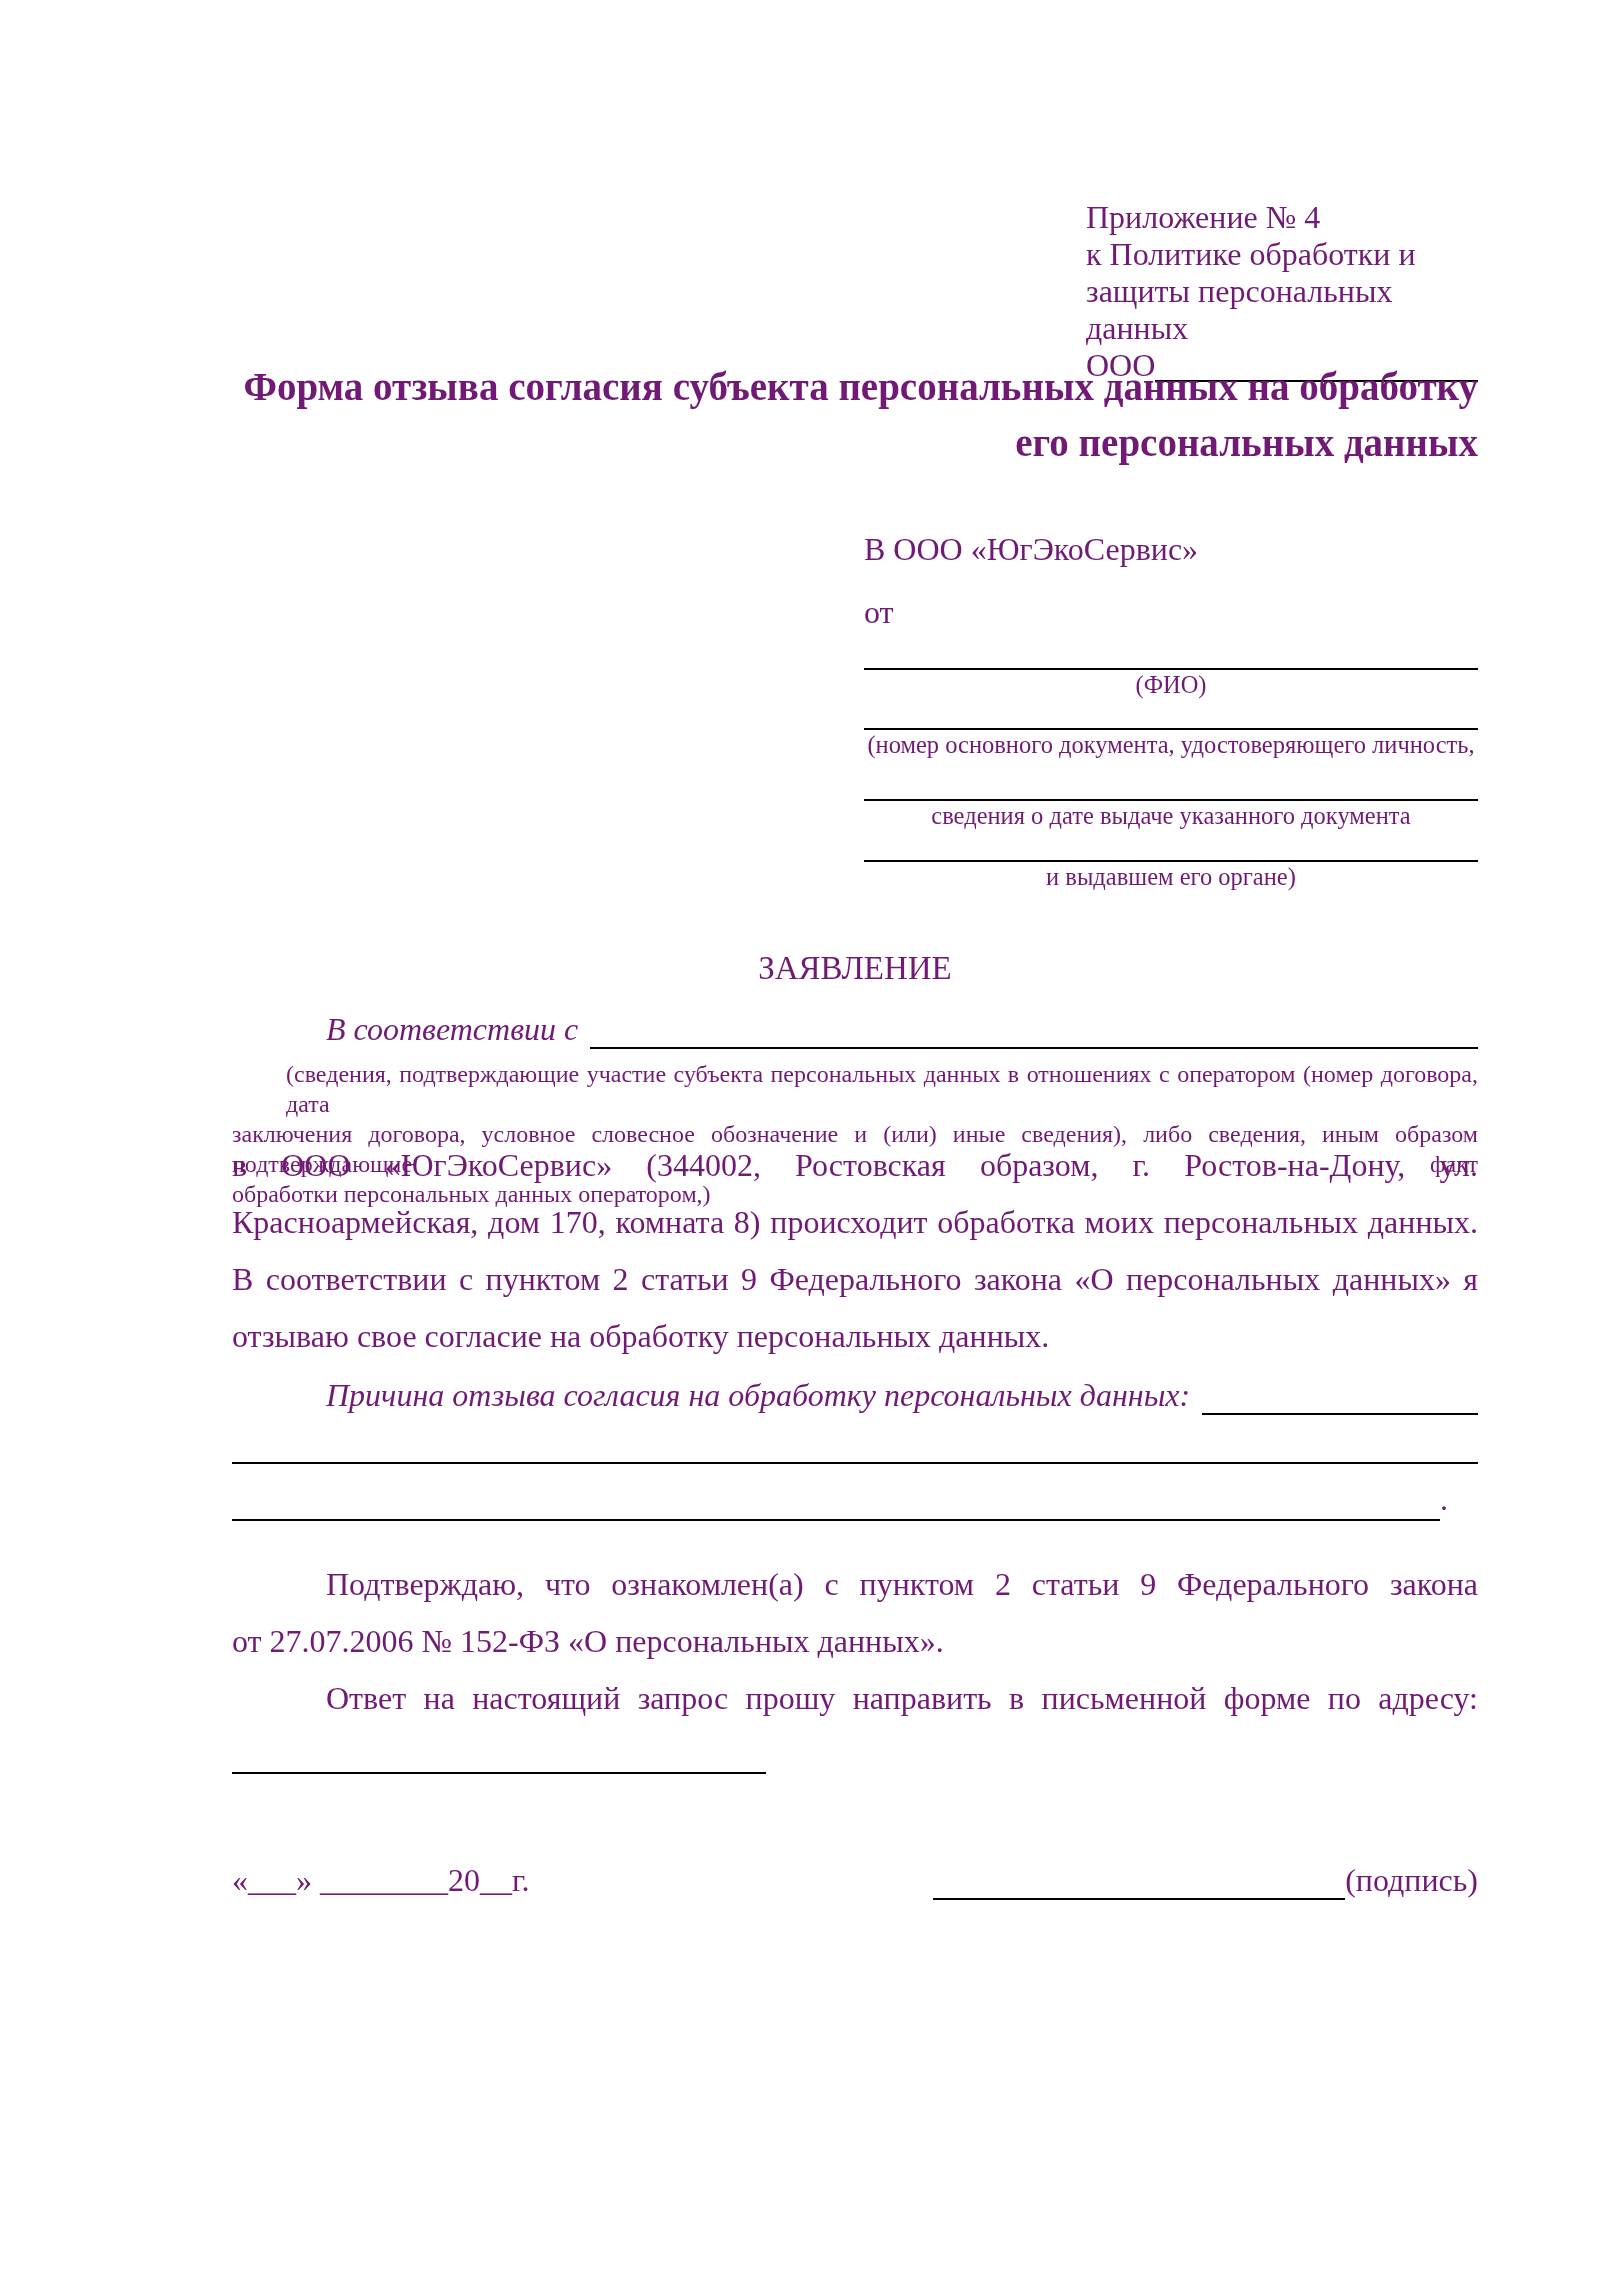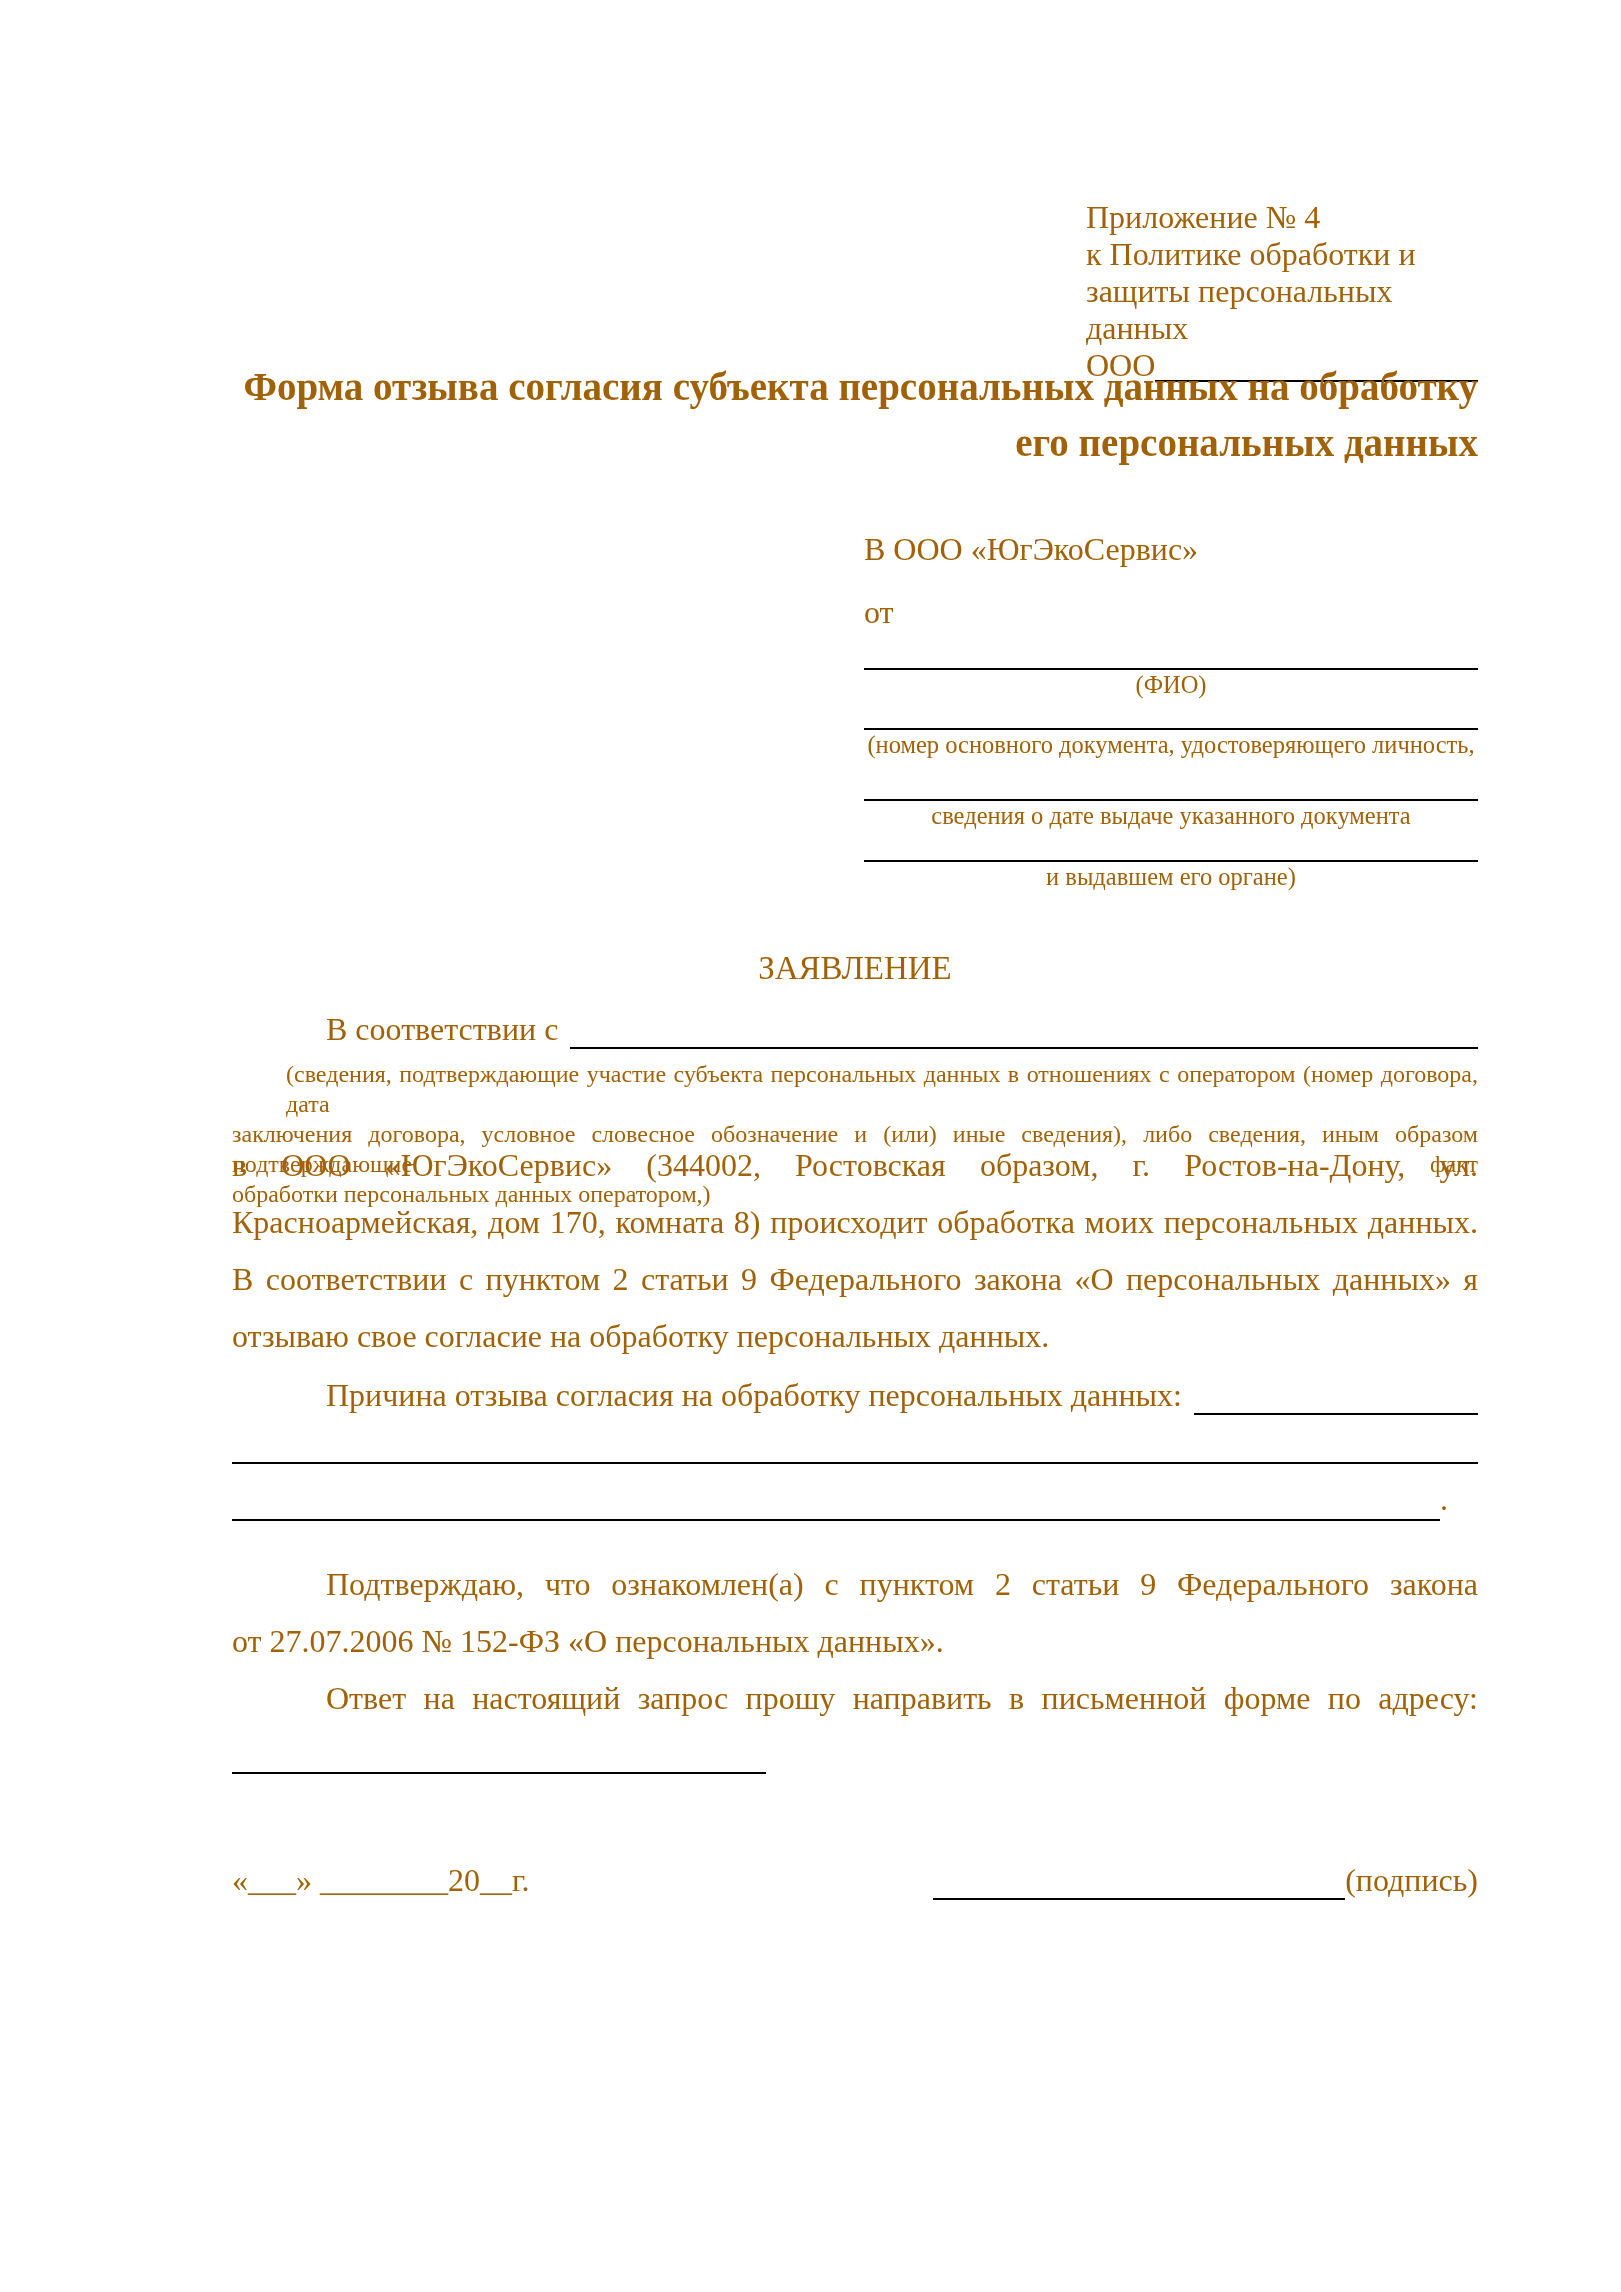--- a/index.html
+++ b/index.html
@@ -5,21 +5,21 @@
   html, body {
     margin: 0;
     padding: 0;
     background: #ffffff;
   }
   .page {
     position: relative;
     width: 1621px;
     height: 2293px;
     background: #ffffff;
-    color: #a16207;
+    color: #701a75;
     font-family: "Liberation Serif", "DejaVu Serif", serif;
     overflow: hidden;
   }
   
   .appendix {
     position: absolute;
     left: 1086px;
     top: 199px;
     width: 392px;
     font-size: 32px;
@@ -74,20 +74,21 @@
     line-height: 43px;
   }
   .linerow {
     position: absolute;
     left: 232px;
     width: 1246px;
     display: flex;
     font-size: 32px;
     line-height: 47px;
     box-sizing: border-box;
+    font-style: italic;
   }
   .linerow .fill {
     flex: 1;
     height: 41px;
     border-bottom: 2.9px solid #000;
   }
   .linerow .fill.gapL { margin-left: 11.8px; }
   .intro-row  { top: 1006px; padding-left: 94px; }
   .reason-row { top: 1372px; padding-left: 94px; }
   .basis-caption {

